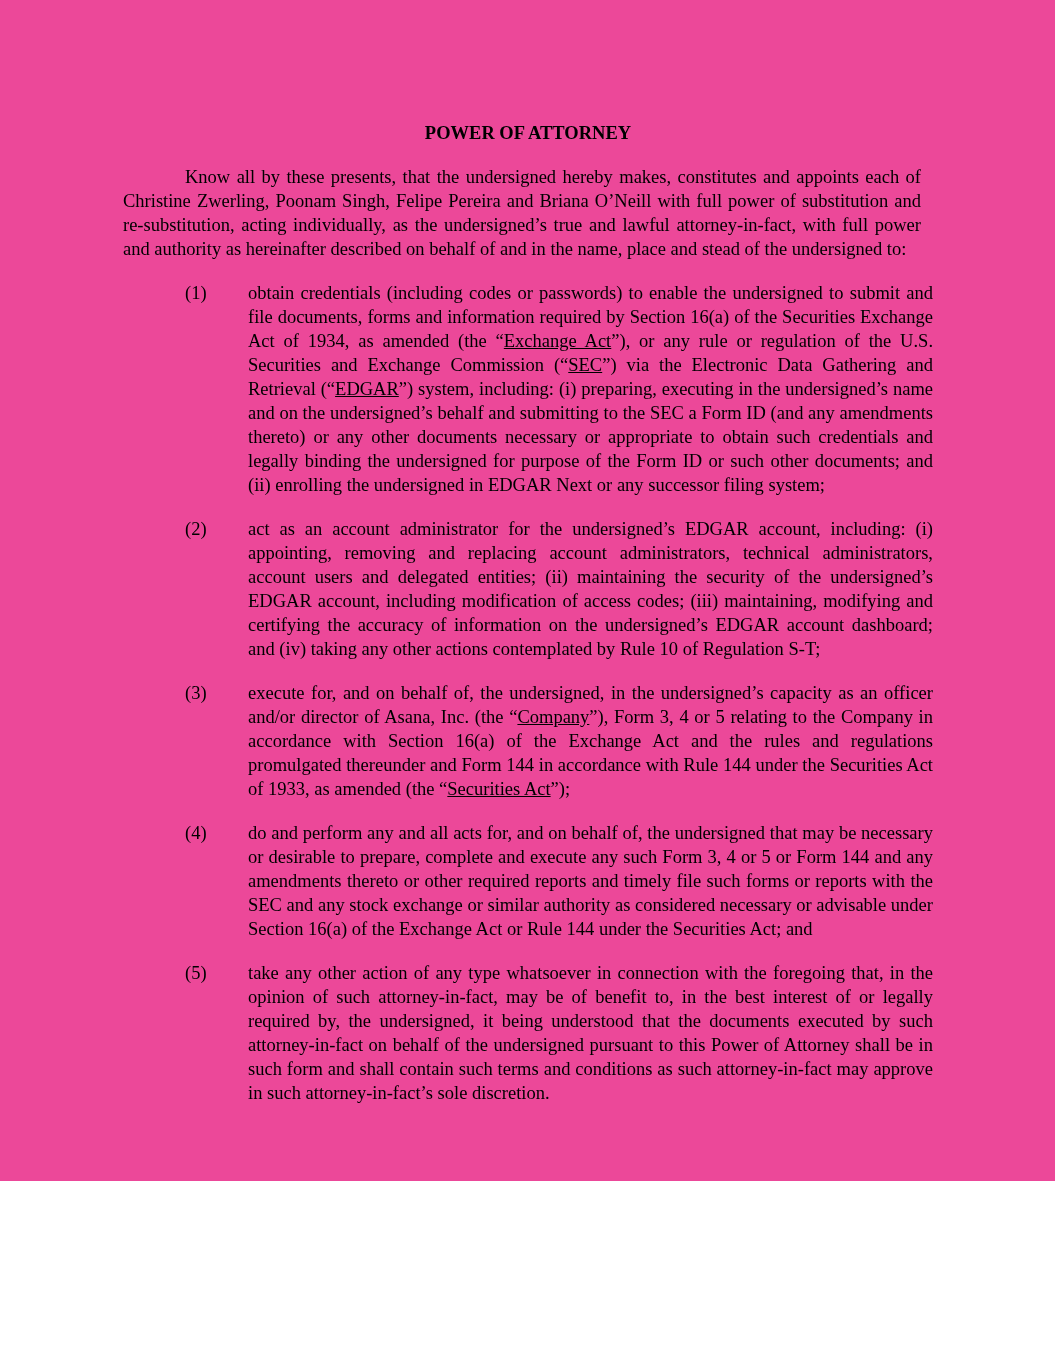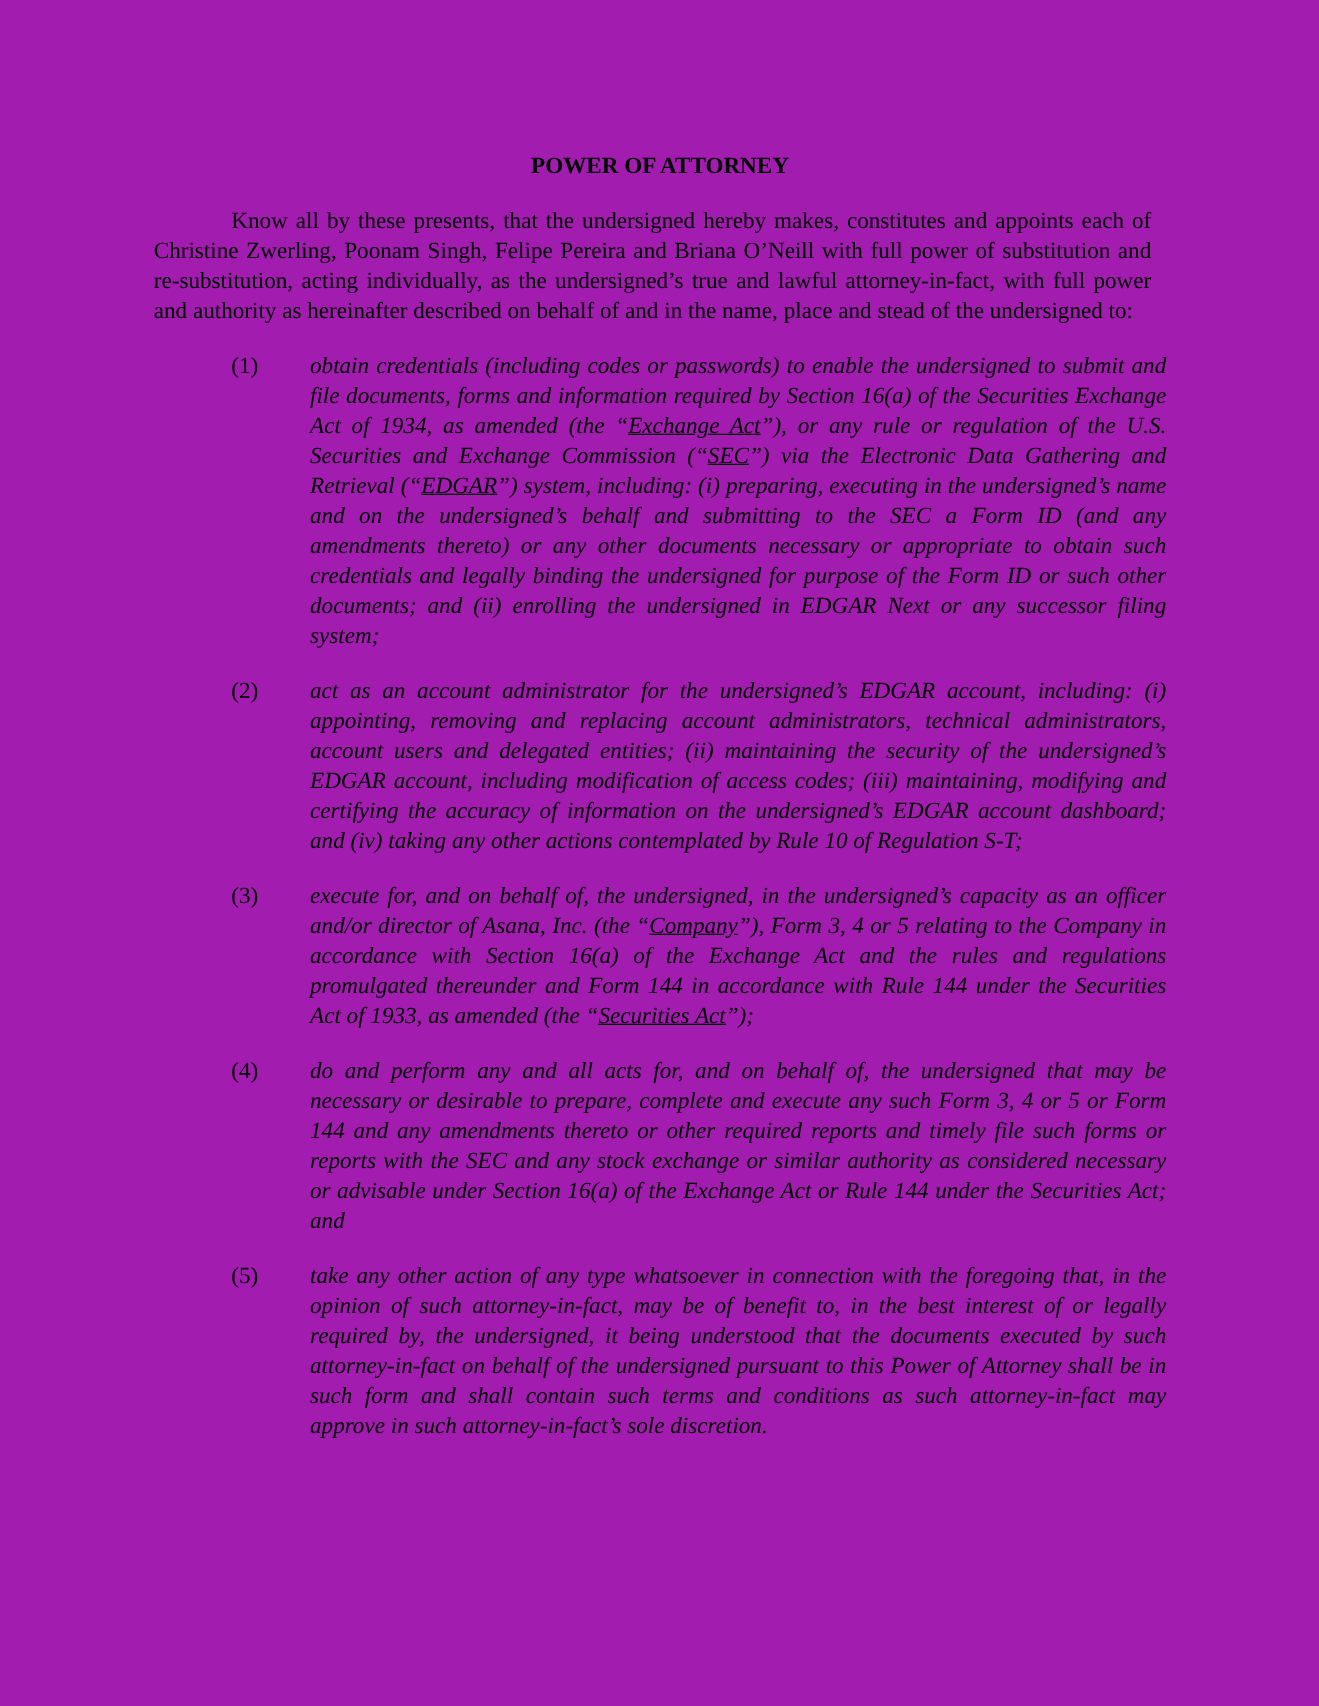--- a/index.html
+++ b/index.html
@@ -3,22 +3,22 @@
 <meta charset="utf-8">
 <style>
   html, body {
     margin: 0;
     padding: 0;
     background: #ffffff;
   }
   .page {
     position: relative;
     width: 1055px;
-    height: 1365px;
-    background: #a21caf;
+    height: 1181px;
+    background: #ec4899;
     color: #000000;
     font-family: "Liberation Serif", "DejaVu Serif", serif;
     font-size: 18.5px;
     line-height: 24px;
     box-sizing: border-box;
     padding: 121px 122px 0 123px;
     overflow: hidden;
   }
   .doc-title {
     text-align: center;
@@ -34,21 +34,20 @@
     display: flex;
     margin: 0 0 20px 0;
   }
   .item-number {
     flex: 0 0 63px;
     margin-left: 62px;
   }
   .item-text {
     flex: 1 1 auto;
     text-align: justify;
-    font-style: italic;
   }
   .u {
     text-decoration: underline;
   }
 </style>
 </head>
 <body>
 
 <div class="page">
   <div class="doc-title">POWER OF ATTORNEY</div>

